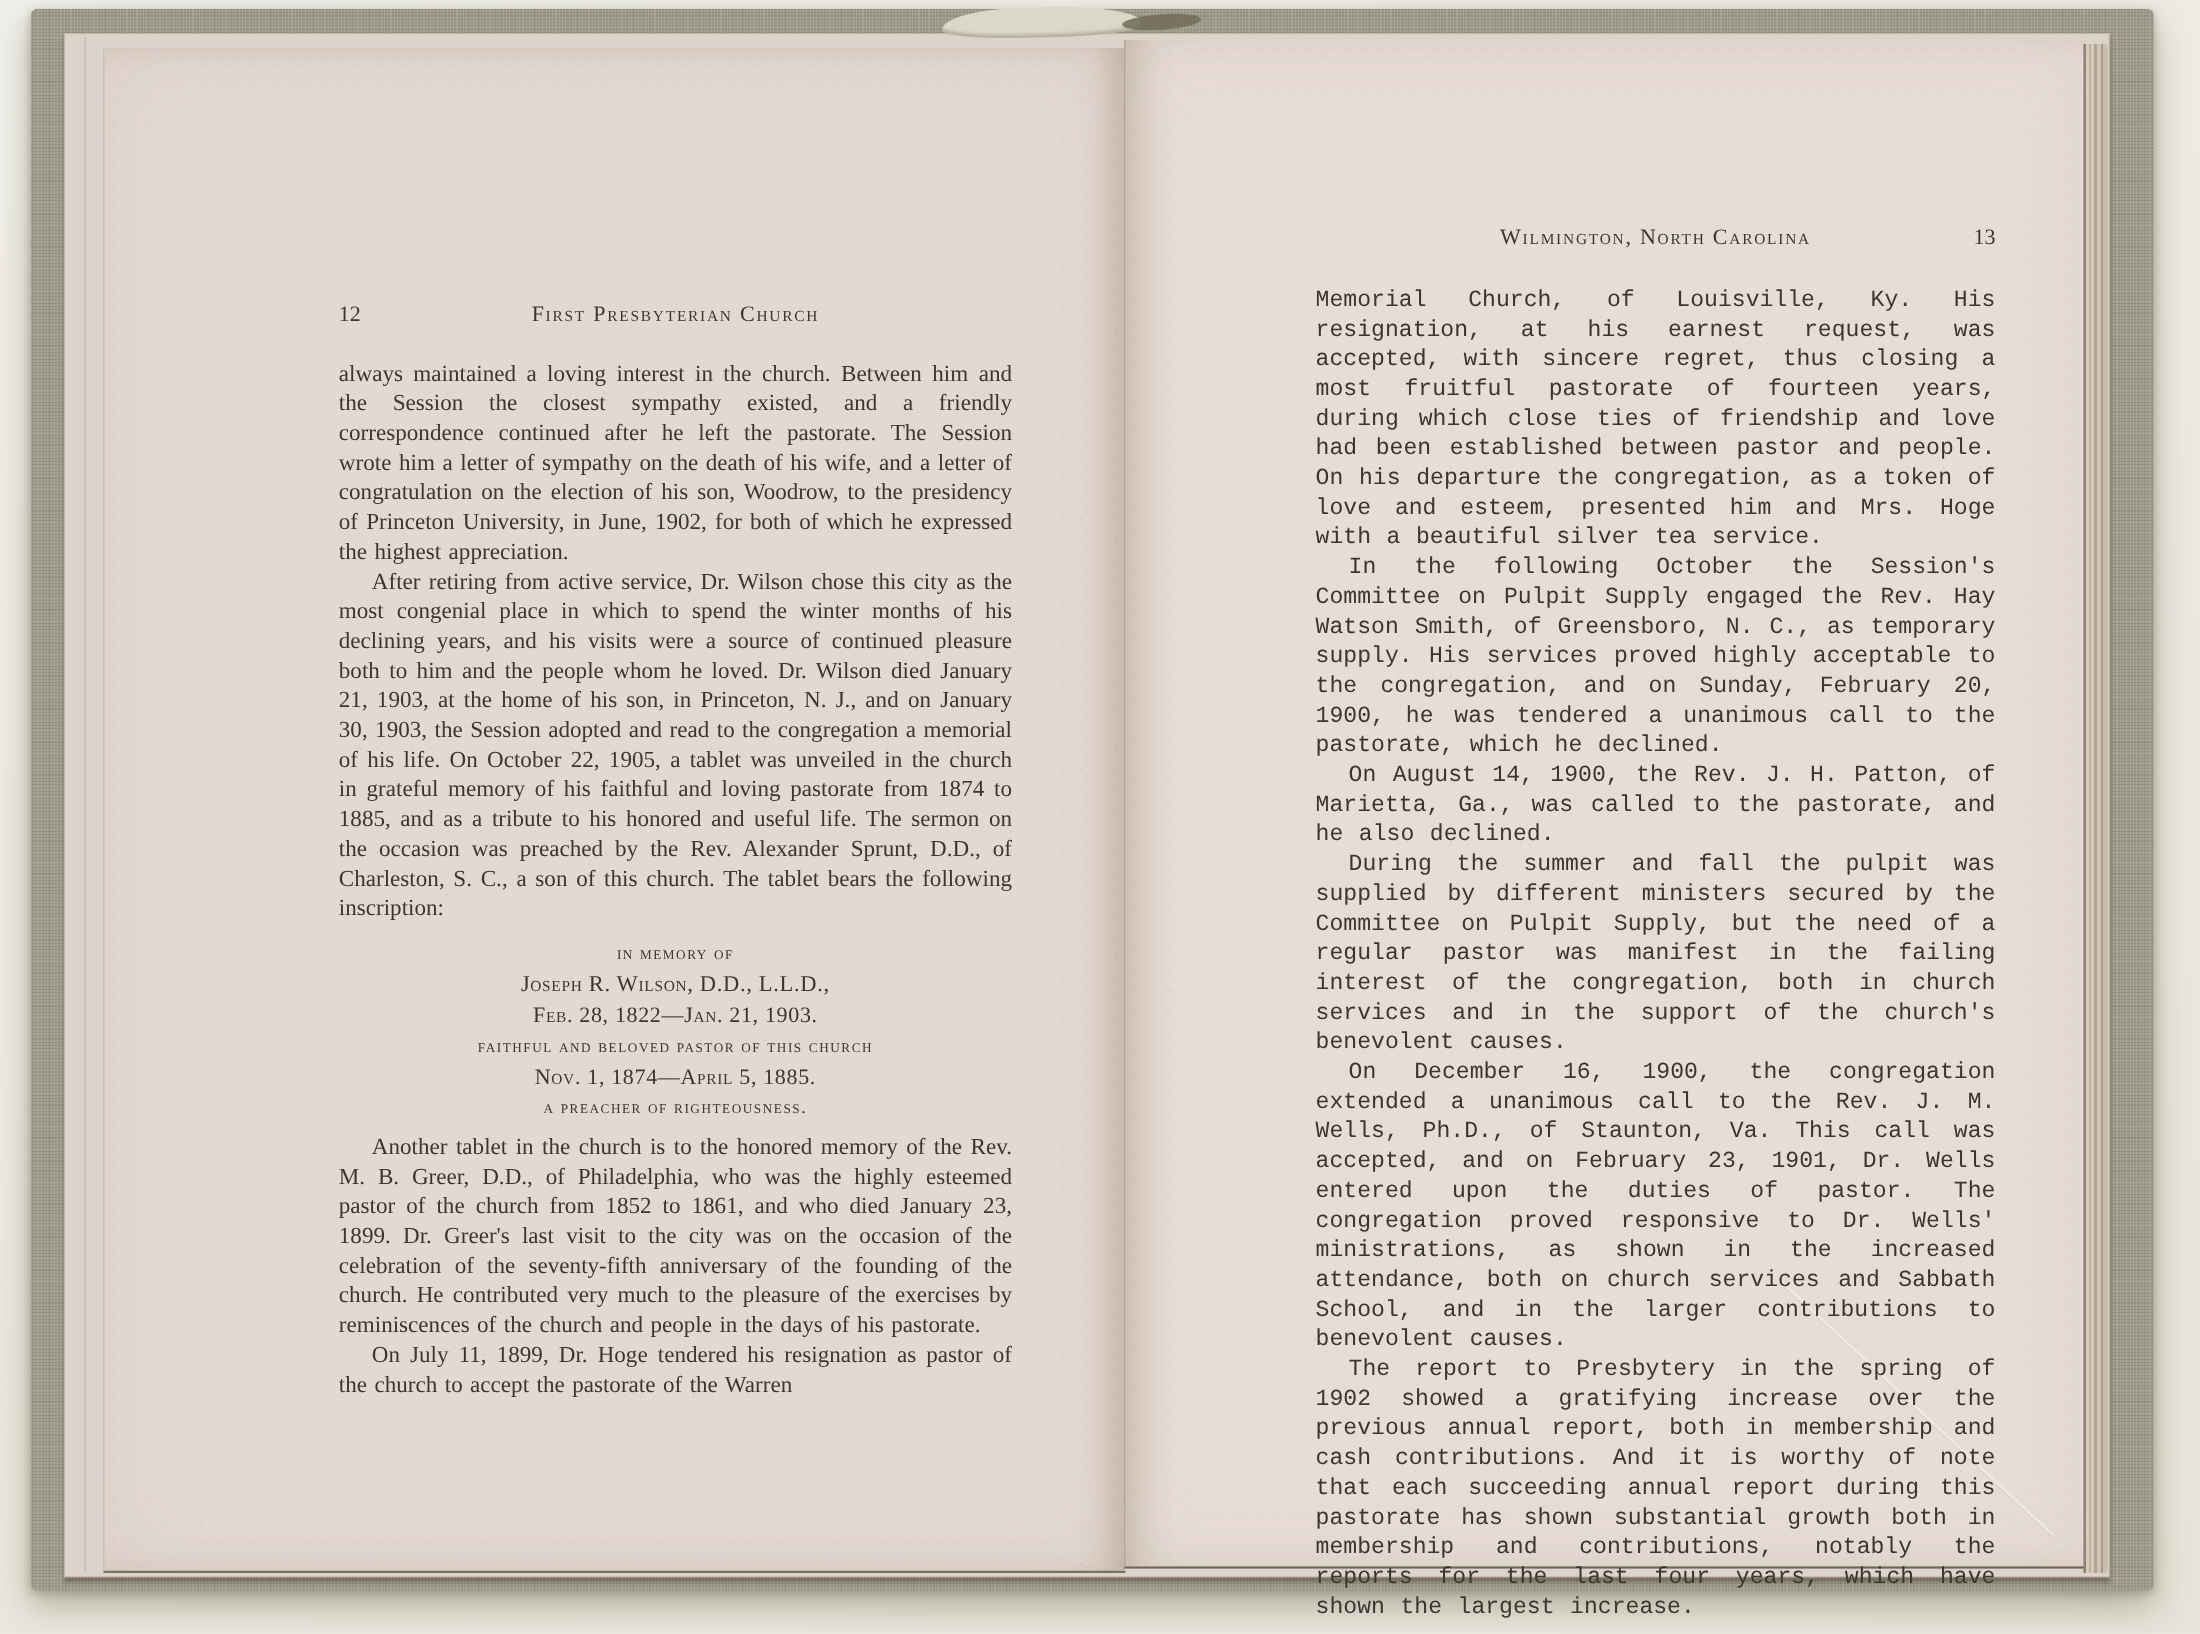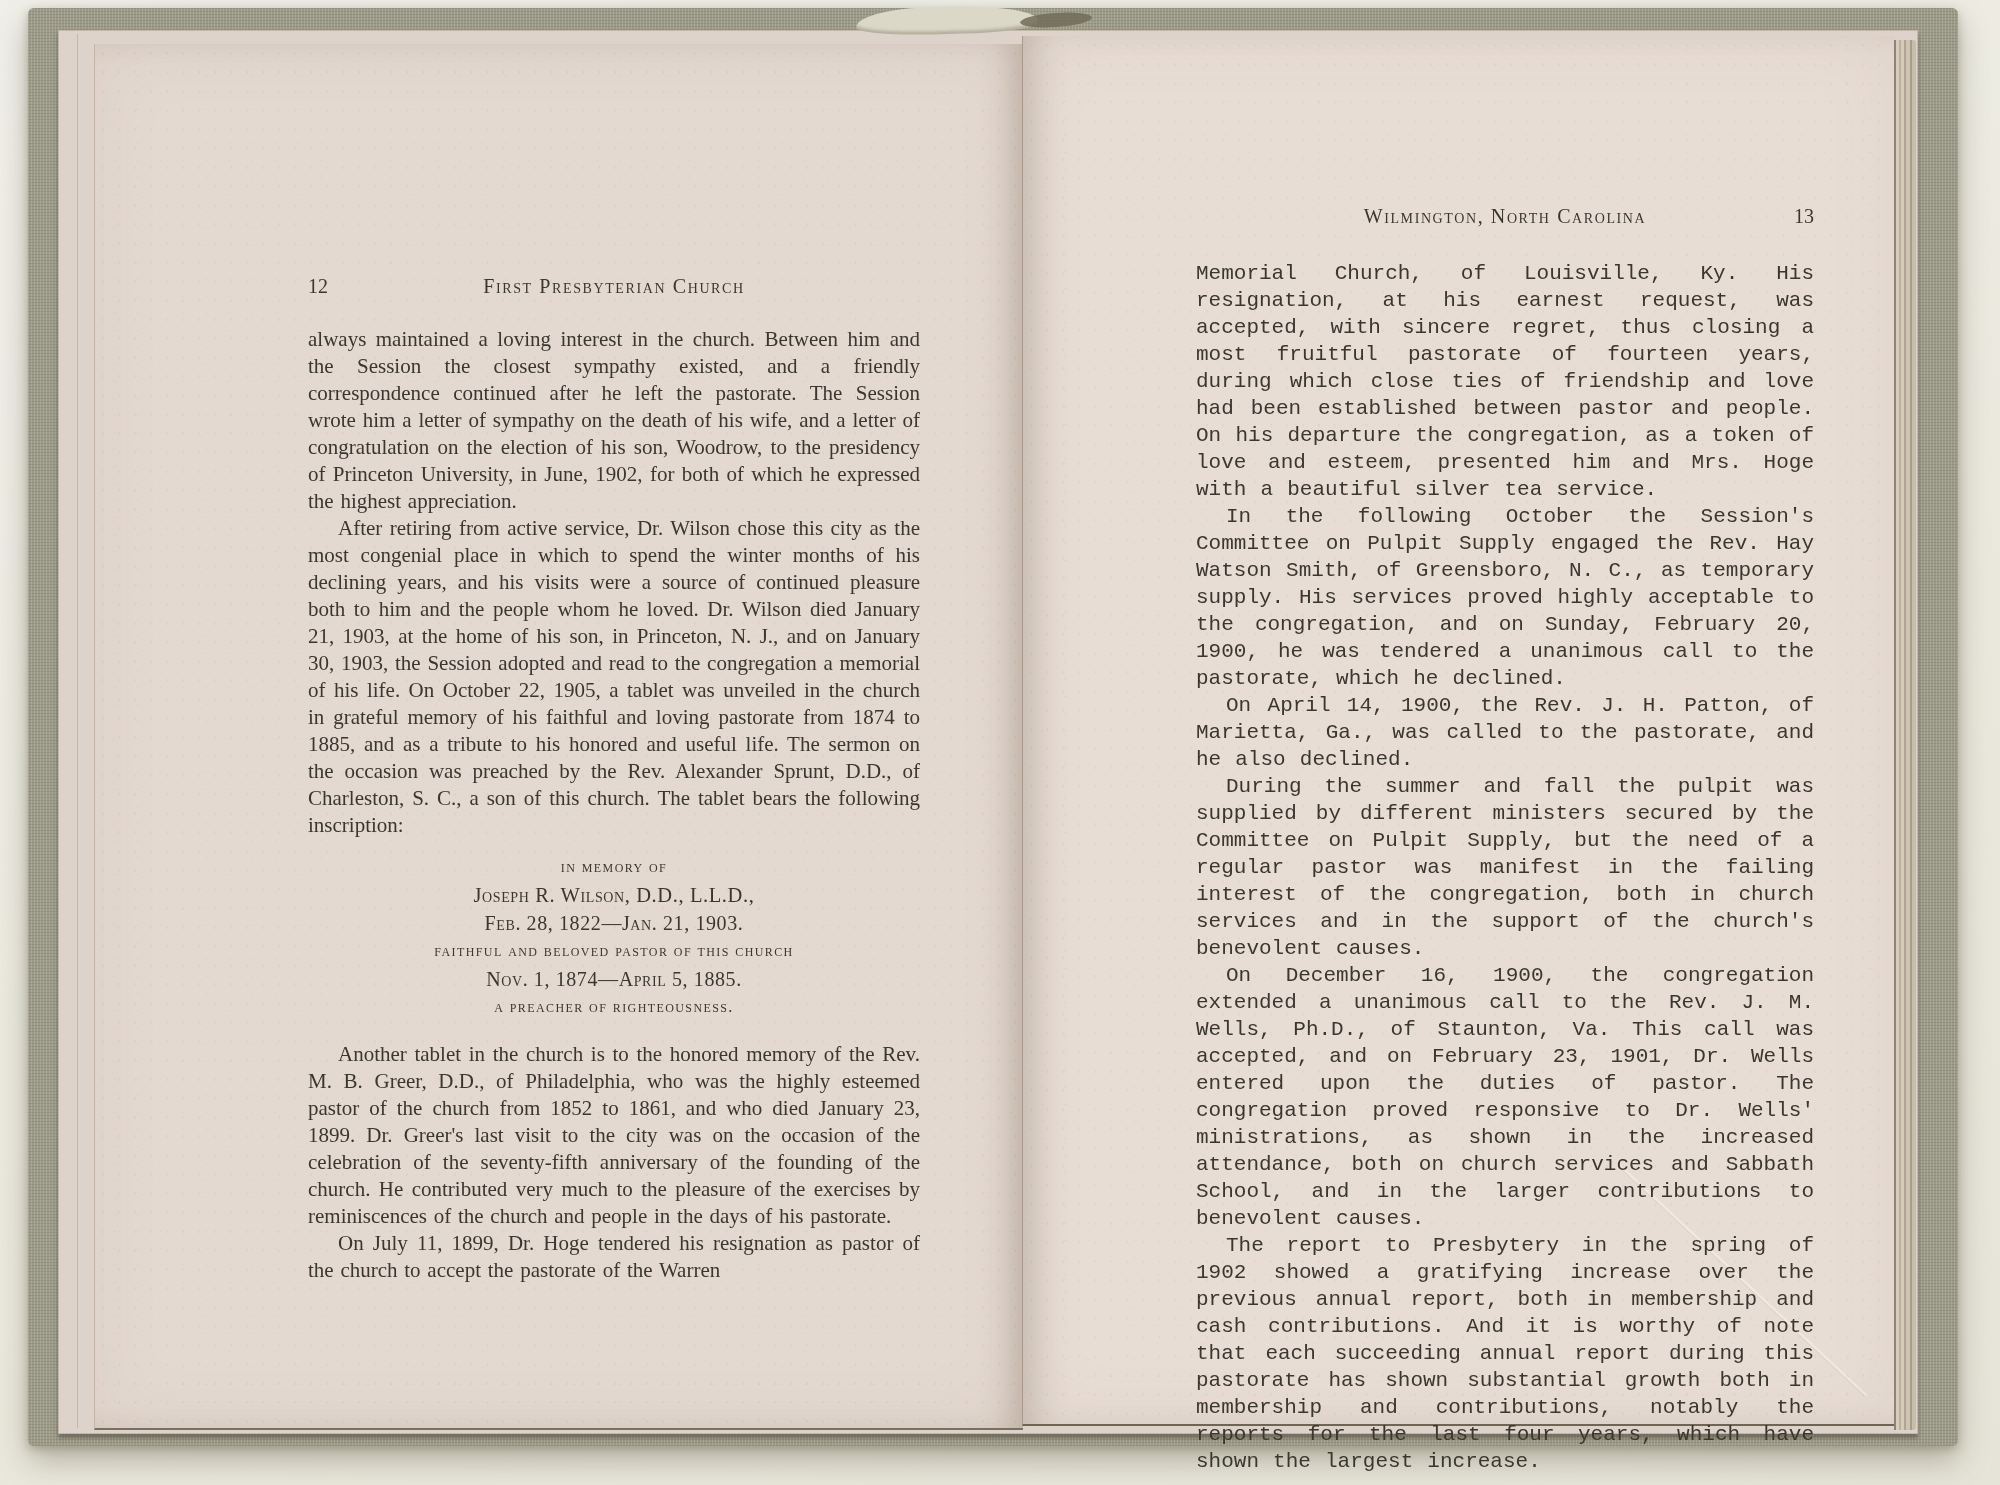--- a/index.html
+++ b/index.html
@@ -103,21 +103,21 @@
   .folio.left  { left:0;text-align:right; }
   .folio.right { right:0; }
 
   .body-text { margin-top:28px; font-size:21px; line-height:27px;
                text-align:justify; word-spacing:1.5px; }
   .text-right .body-text { margin-top:32px;font-family:Liberation Mono, monospace; }
   .body-text.after { margin-top:0; }
   .body-text p { margin:0; }
   .body-text p.indent { text-indent:30px; }
 
-  .inscription { margin:14px 0 20px; text-align:center; font-variant:small-caps; }
+  .inscription { margin:14px 0 8px; text-align:center; font-variant:small-caps; }
   .inscription p { margin:0; line-height:28px; }
   .inscription p.small  { font-size:16.5px; letter-spacing:1.4px; }
   .inscription p.medium { font-size:20px;   letter-spacing:.6px;  }
   .inscription p.large  { font-size:20.5px; letter-spacing:.6px;  }
 </style>
 </head>
 <body>
 
 <div id="stage">
 
@@ -157,20 +157,20 @@
   </div>
 
   <div class="text-block text-right">
     <div class="page-head">
       <span>Wilmington, North Carolina</span>
       <span class="folio right">13</span>
     </div>
     <div class="body-text">
         <p>Memorial Church, of Louisville, Ky. His resignation, at his earnest request, was accepted, with sincere regret, thus closing a most fruitful pastorate of fourteen years, during which close ties of friendship and love had been established between pastor and people. On his departure the congregation, as a token of love and esteem, presented him and Mrs. Hoge with a beautiful silver tea service.</p>
         <p class="indent">In the following October the Session's Committee on Pulpit Supply engaged the Rev. Hay Watson Smith, of Greensboro, N. C., as temporary supply. His services proved highly acceptable to the congregation, and on Sunday, February 20, 1900, he was tendered a unanimous call to the pastorate, which he declined.</p>
-        <p class="indent">On April 14, 1900, the Rev. J. H. Patton, of Marietta, Ga., was called to the pastorate, and he also declined.</p>
+        <p class="indent">On August 14, 1900, the Rev. J. H. Patton, of Marietta, Ga., was called to the pastorate, and he also declined.</p>
         <p class="indent">During the summer and fall the pulpit was supplied by different ministers secured by the Committee on Pulpit Supply, but the need of a regular pastor was manifest in the failing interest of the congregation, both in church services and in the support of the church's benevolent causes.</p>
         <p class="indent">On December 16, 1900, the congregation extended a unanimous call to the Rev. J. M. Wells, Ph.D., of Staunton, Va. This call was accepted, and on February 23, 1901, Dr. Wells entered upon the duties of pastor. The congregation proved responsive to Dr. Wells' ministrations, as shown in the increased attendance, both on church services and Sabbath School, and in the larger contributions to benevolent causes.</p>
         <p class="indent">The report to Presbytery in the spring of 1902 showed a gratifying increase over the previous annual report, both in membership and cash contributions. And it is worthy of note that each succeeding annual report during this pastorate has shown substantial growth both in membership and contributions, notably the reports for the last four years, which have shown the largest increase.</p>
       </div>
   </div>
 
 </div>
 
 </body></html>

